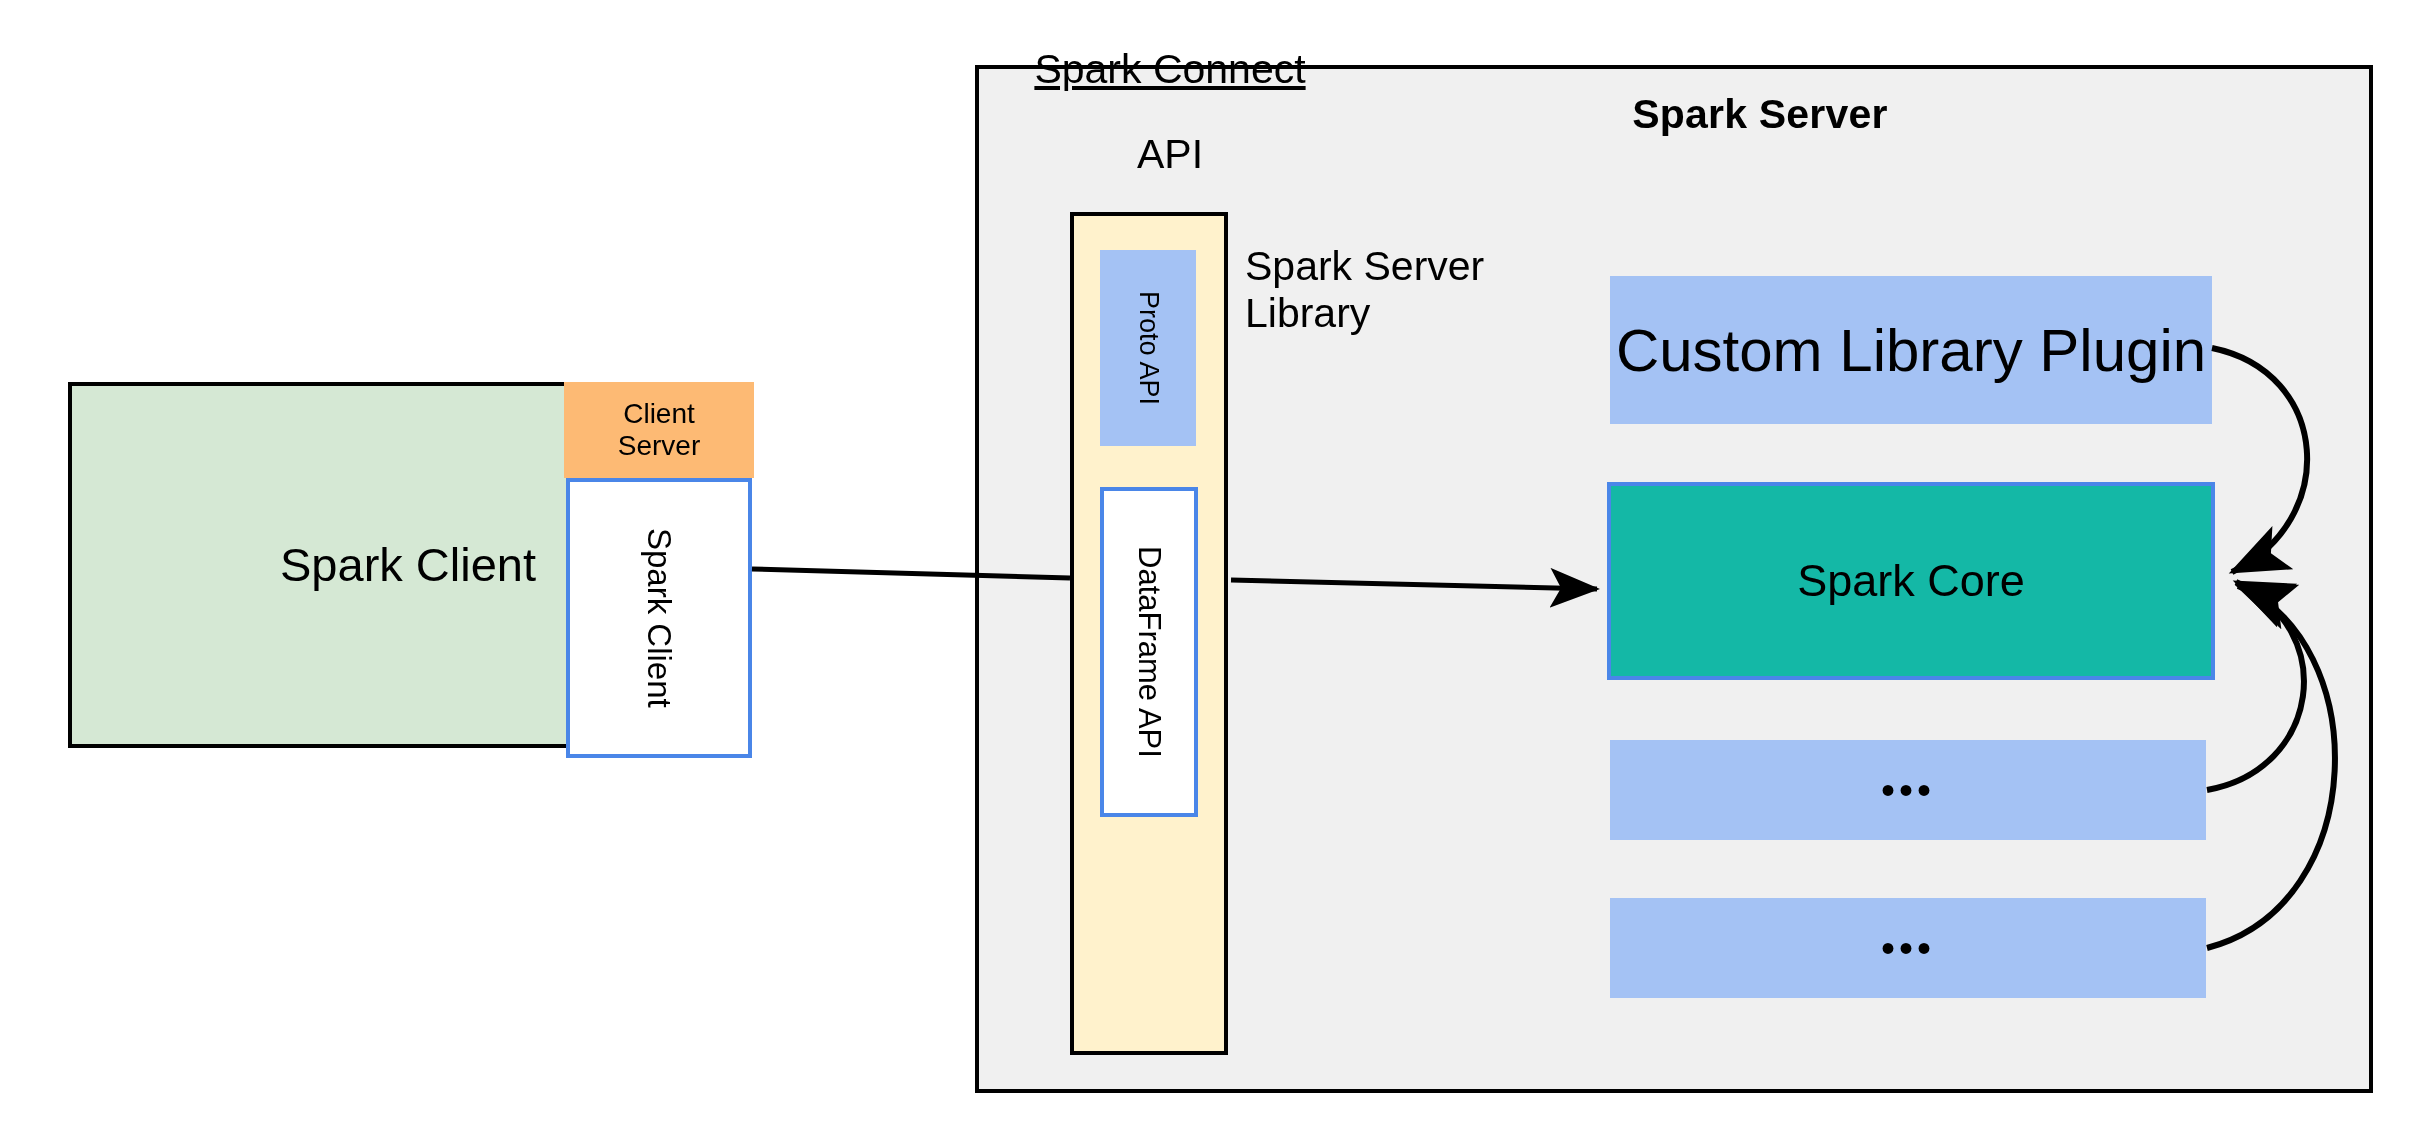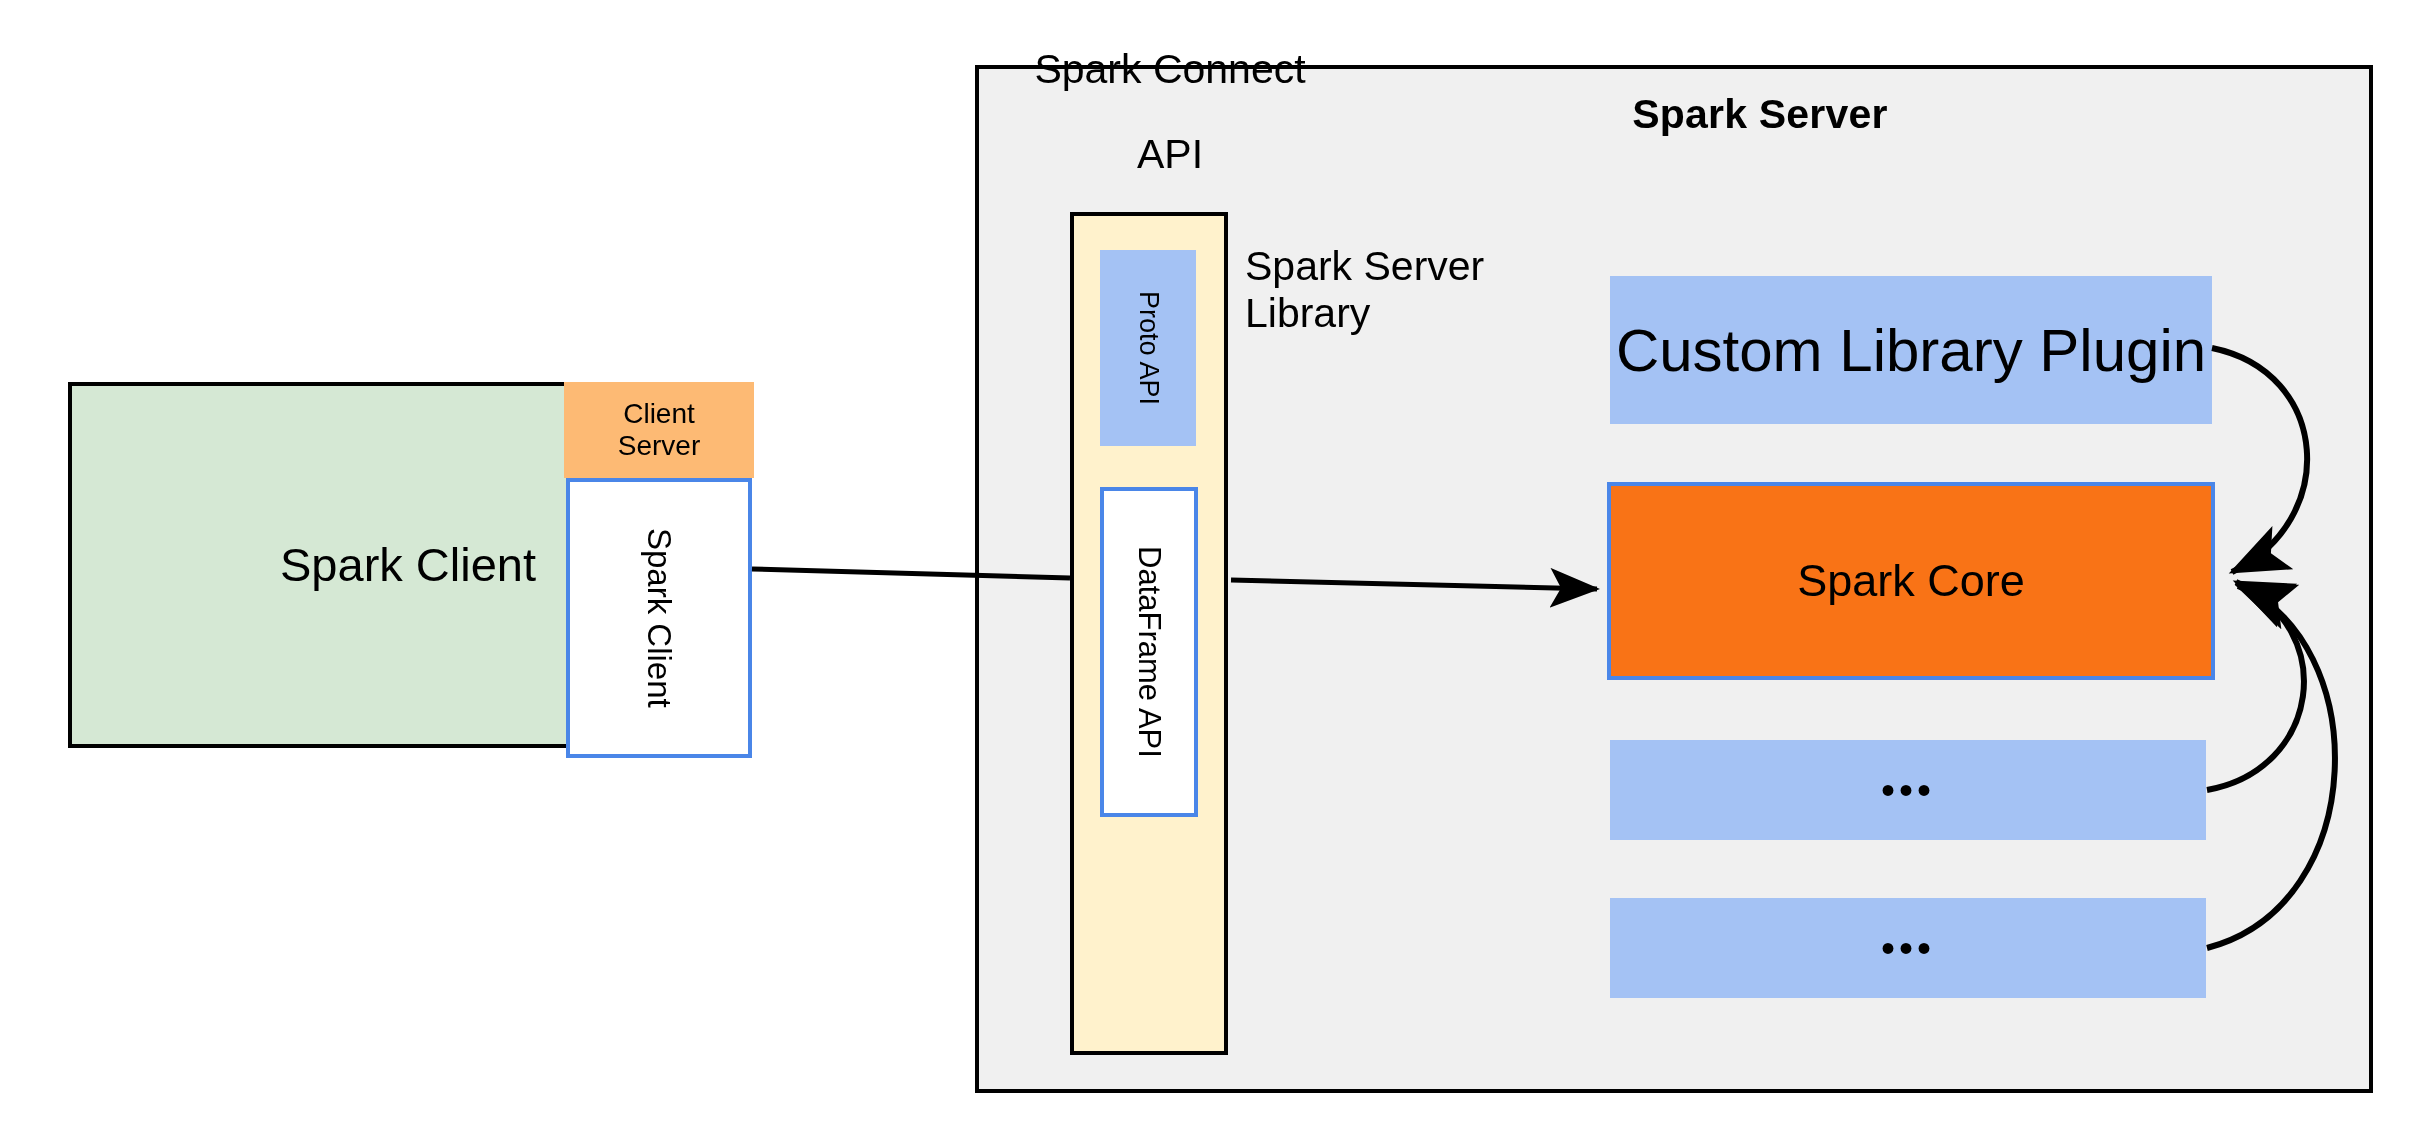--- a/index.html
+++ b/index.html
@@ -12,21 +12,21 @@
 
   
   #server-container{left:975px;top:65px;width:1398px;height:1028px;
        background:#f0f0f0;border:4px solid #000000;}
 
   #server-title{left:1560px;top:88px;width:400px;height:54px;
        font-size:41px;font-weight:bold;letter-spacing:.2px;}
 
   #connect-api-label{left:1000px;top:64px;width:340px;height:96px;
        font-size:41px;flex-direction:column;}
-  #connect-api-label .l1{display:block;}
+  #connect-api-label .l1{display:block;text-decoration:underline;}
   #connect-api-label .l2{display:block;margin-top:37px;}
 
   #server-lib-label{left:1245px;top:240px;width:330px;height:100px;
        font-size:41px;flex-direction:column;align-items:flex-start;
        justify-content:center;text-align:left;}
 
   
   #connect-column{left:1070px;top:212px;width:158px;height:843px;
        background:#fff2cc;border:4px solid #000000;}
 
@@ -50,21 +50,21 @@
   #client-package .l1,#client-package .l2{display:block;}
 
   #spark-client{left:566px;top:478px;width:186px;height:280px;
        background:#ffffff;border:4px solid #4a86e8;}
   #spark-client .vtext{font-size:33px;}
 
   
   #custom-plugin{left:1610px;top:276px;width:602px;height:148px;
        background:#a4c2f4;border:none;font-size:60px;}
   #spark-core{left:1607px;top:482px;width:608px;height:198px;
-       background:#f97316;border:4px solid #4a86e8;font-size:45px;}
+       background:#14b8a6;border:4px solid #4a86e8;font-size:45px;}
   #dots-1{left:1610px;top:740px;width:596px;height:100px;
        background:#a4c2f4;border:none;font-size:40px;letter-spacing:4px;}
   #dots-2{left:1610px;top:898px;width:596px;height:100px;
        background:#a4c2f4;border:none;font-size:40px;letter-spacing:4px;}
 
   #connectors{position:absolute;left:0;top:0;width:2435px;height:1135px;
        pointer-events:none;}
 </style>
 </head>
 <body>

